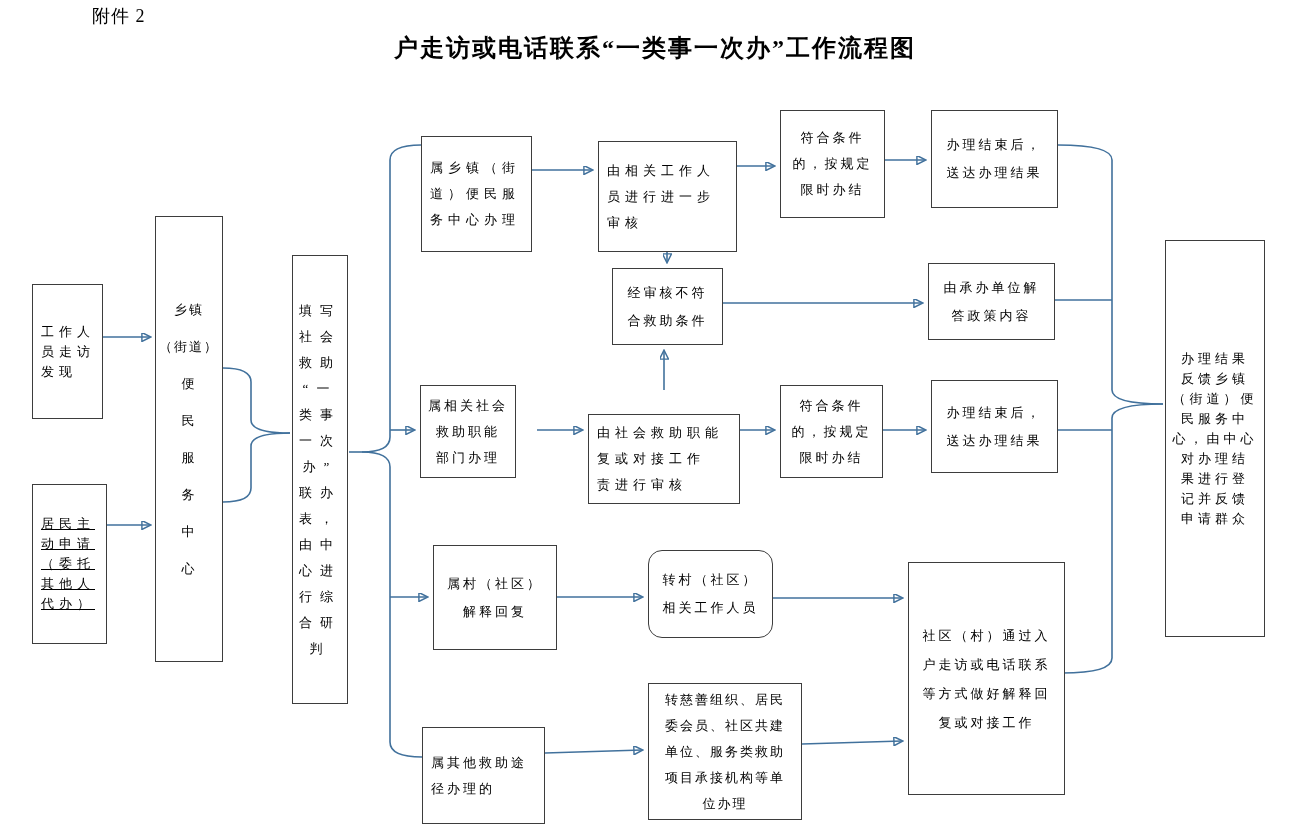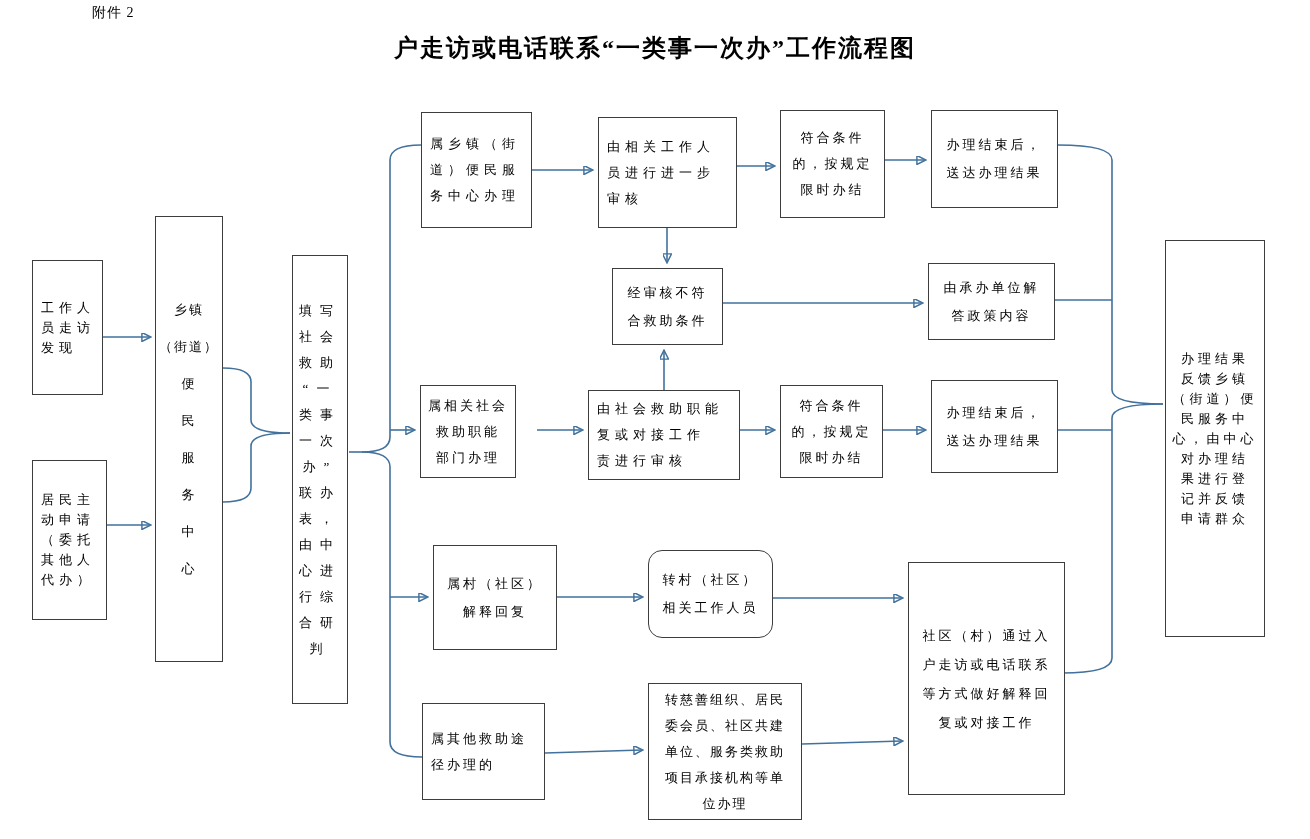--- a/index.html
+++ b/index.html
@@ -1,34 +1,34 @@
 <!DOCTYPE html>
 <html><head>
 <meta charset="utf-8">
 <style>
   html,body{margin:0;padding:0;background:#ffffff;}
   body{font-family:"Liberation Serif","DejaVu Serif",serif;color:#000;}
   #stage{position:relative;width:1310px;height:839px;background:#fff;overflow:hidden;}
-  #attachment{position:absolute;left:92px;top:4px;font-size:14px;letter-spacing:1px;}
+  #attachment{position:absolute;left:92px;top:4px;font-size:18px;letter-spacing:1px;}
   #main-title{position:absolute;left:0;top:32px;width:1310px;text-align:center;
     font-size:24px;font-weight:bold;letter-spacing:2px;}
   .box{position:absolute;box-sizing:border-box;border:1.6px solid #3d3d3d;background:#fff;
     display:flex;flex-direction:column;justify-content:center;align-items:center;
     font-size:13px;line-height:26px;letter-spacing:3px;white-space:pre-line;
     text-align:center;z-index:2;}
-  .al{align-items:flex-start;text-align:left;padding-left:8px;padding-right:2px;}
+  .al{align-items:flex-start;text-align:left;padding-left:8px;padding-right:2px;margin-top:24px;}
   .ls5{letter-spacing:5px;}
   .ls8{letter-spacing:8px;}
   .lh24{line-height:20px;}
   .lh28{line-height:28px;}
   .lh29{line-height:29px;}
   .lh37{line-height:37px;}
   
   .b-a1{left:32px;top:260px;width:71px;height:135px;}
-  .b-a2{left:32px;top:460px;width:75px;height:160px;}
+  .b-a2{left:32px;top:460px;width:75px;height:160px;text-decoration:underline;}
   .b-b {left:155px;top:216px;width:68px;height:446px;letter-spacing:2px;}
   .b-c {left:292px;top:211px;width:56px;height:449px;margin-top:44px;}
   .b-r11{left:421px;top:112px;width:111px;height:116px;}
   .b-r12{left:598px;top:117px;width:139px;height:111px;}
   .b-r13{left:780px;top:110px;width:105px;height:108px;}
   .b-r14{left:931px;top:110px;width:127px;height:98px;}
   .b-d {left:612px;top:268px;width:111px;height:77px;}
   .b-e {left:928px;top:263px;width:127px;height:77px;}
   .b-r21{left:420px;top:385px;width:96px;height:93px;}
   .b-r22{left:588px;top:390px;width:152px;height:90px;}

